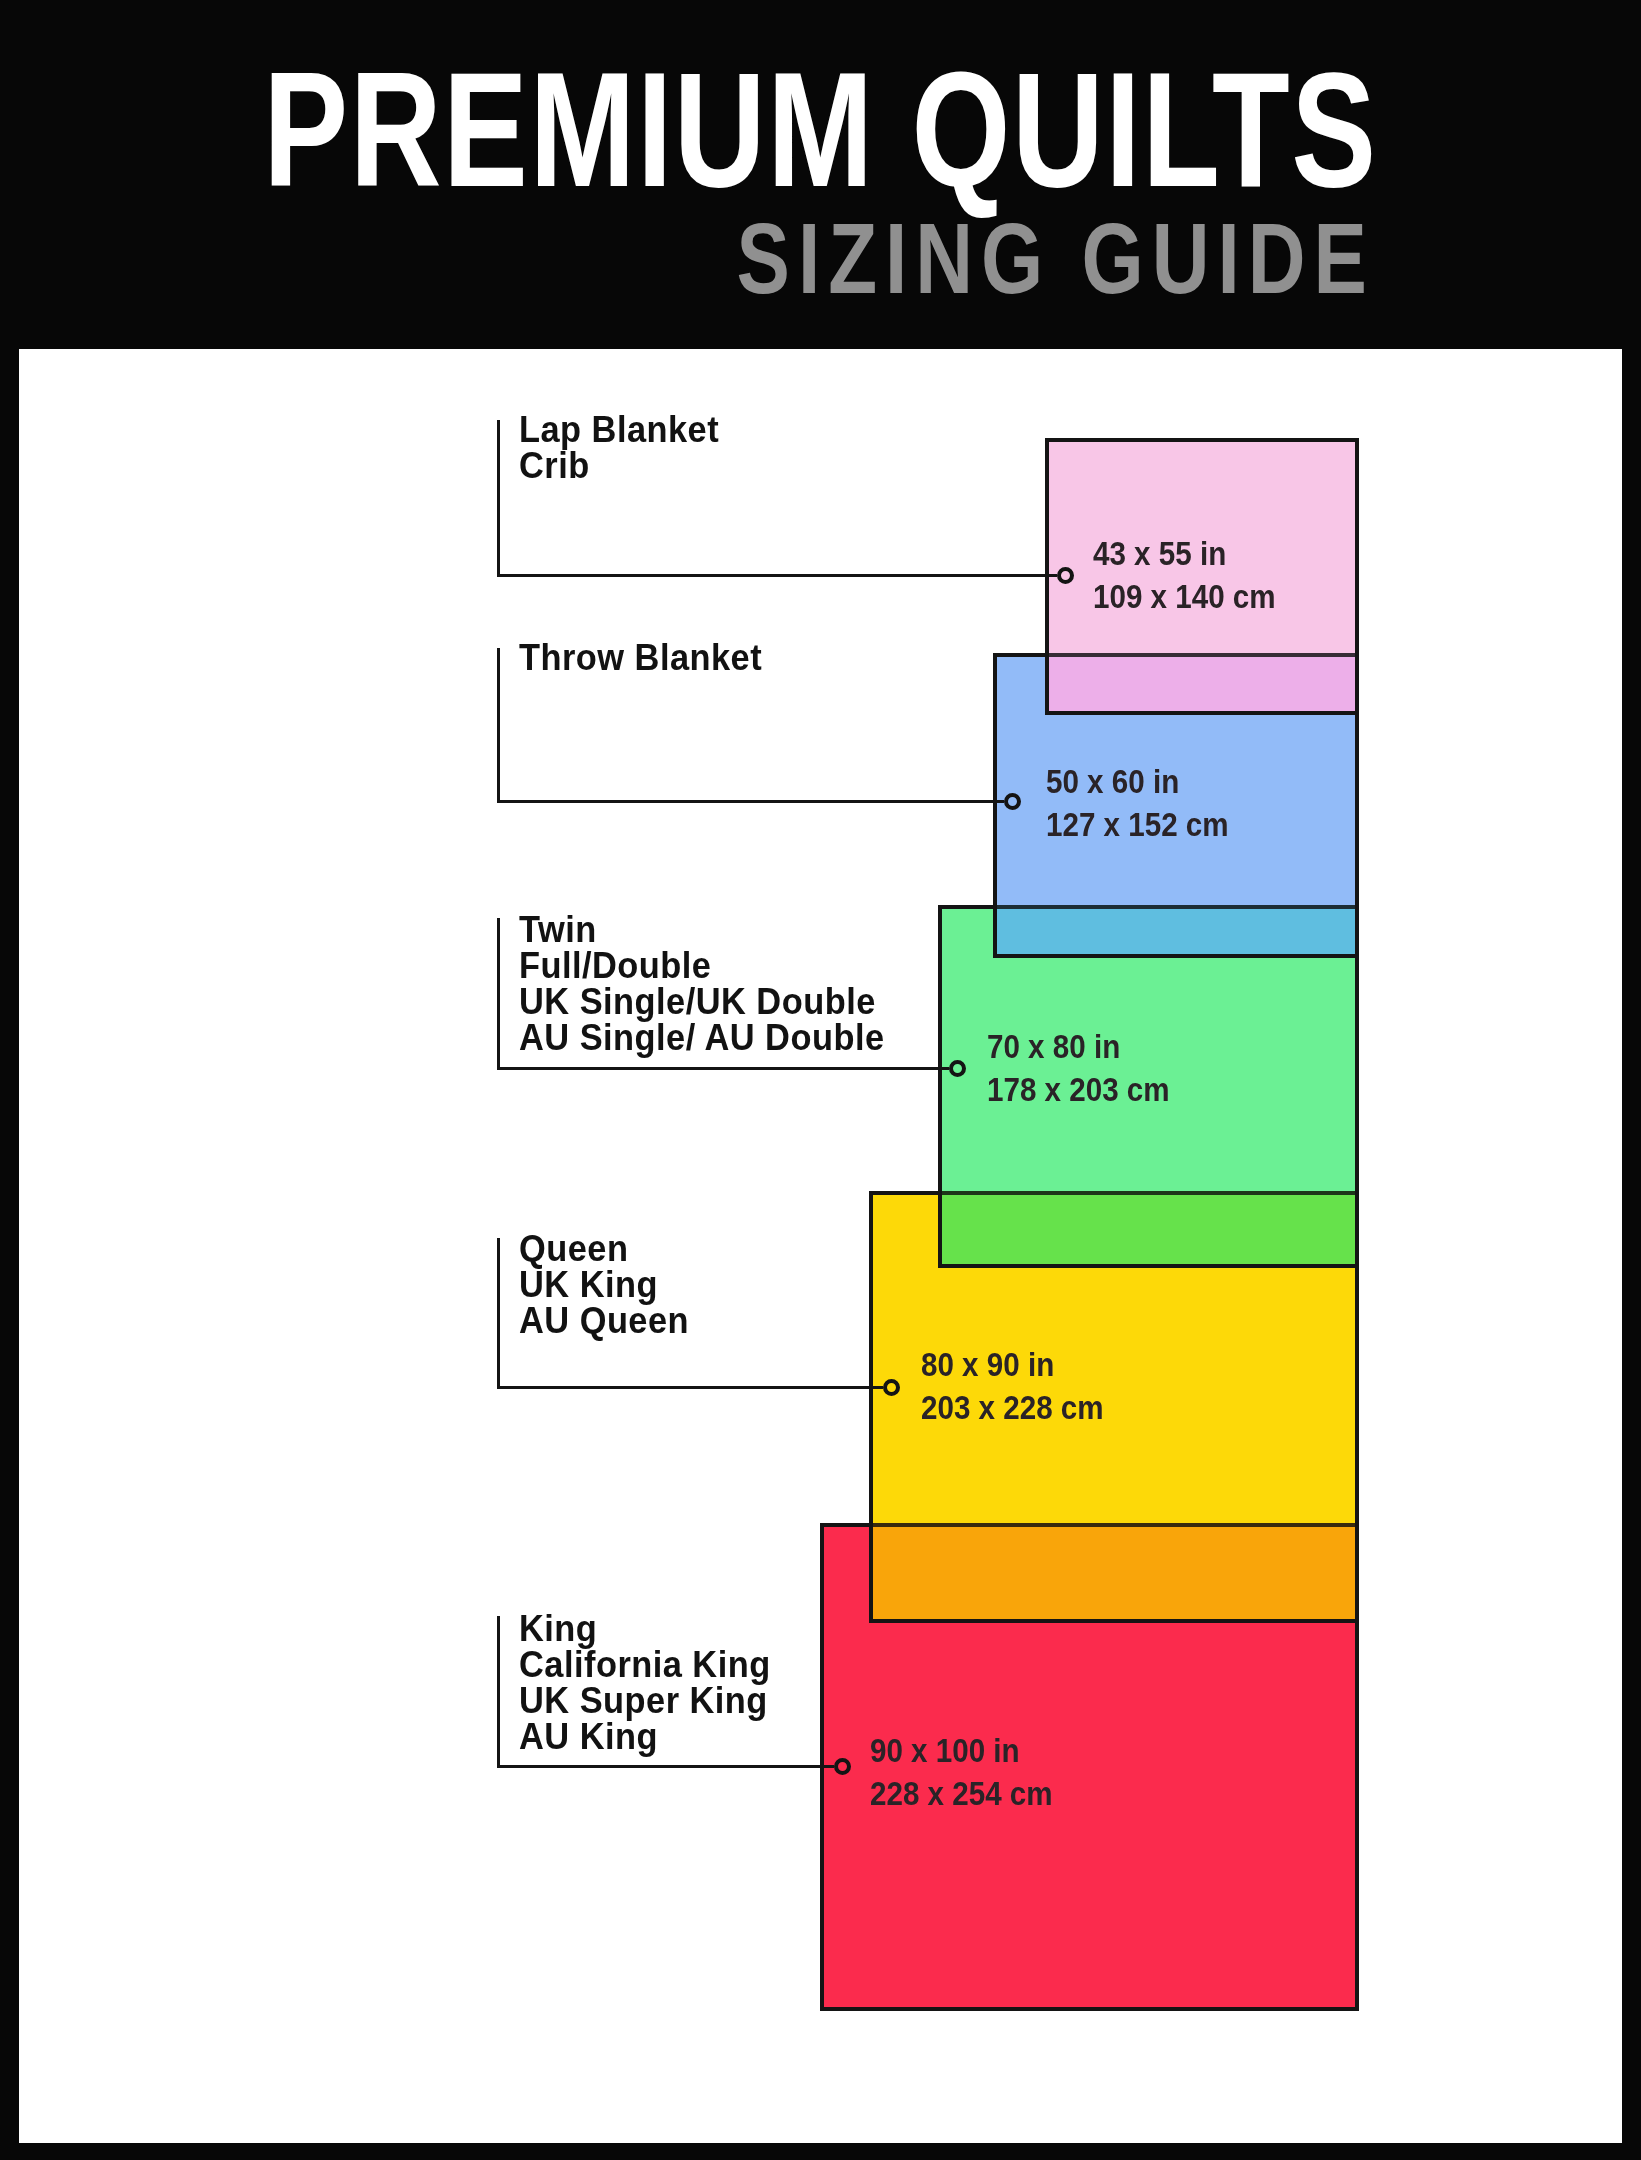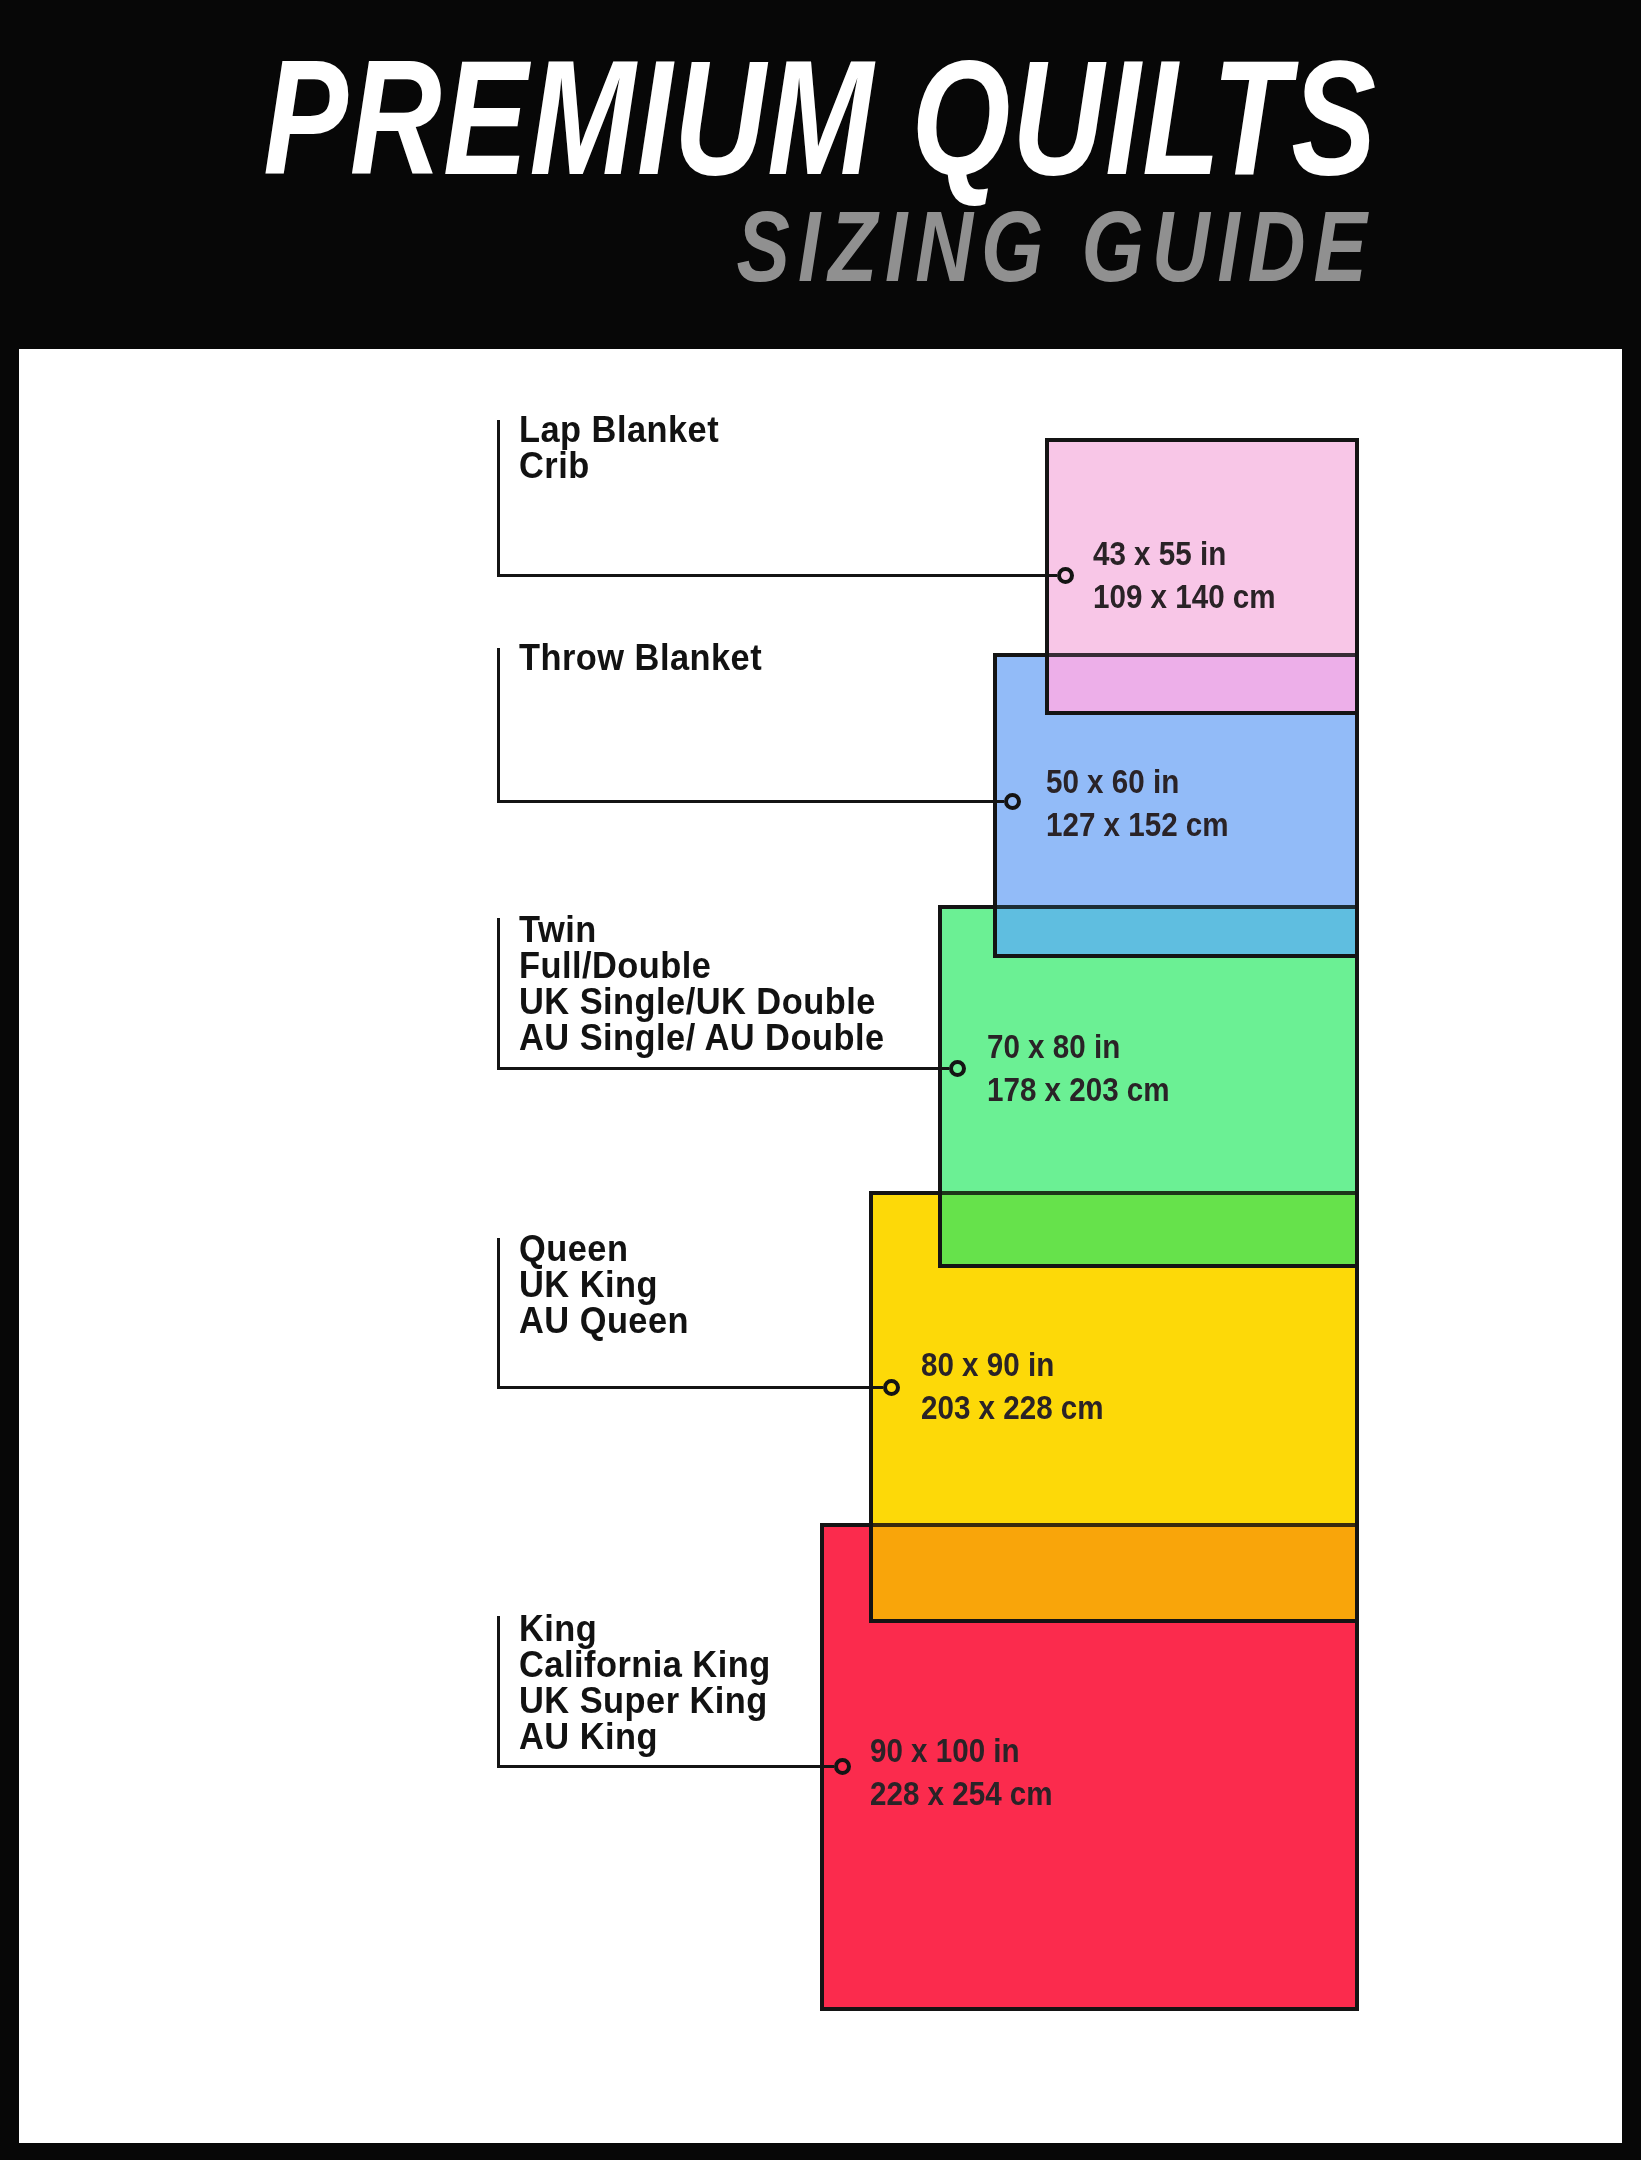--- a/index.html
+++ b/index.html
@@ -4,21 +4,21 @@
 <style>
   * { margin: 0; padding: 0; box-sizing: border-box; }
   html, body { width: 1641px; height: 2160px; }
   body {
     position: relative;
     font-family: "Liberation Sans", sans-serif;
     background: #070707;
     overflow: hidden;
   }
   
-  .header { position: absolute; left: 0; top: 0; width: 1641px; height: 349px; font-style: italic; }
+  .header { position: absolute; left: 0; top: 12px; width: 1641px; height: 349px; }
   .title {
     position: absolute;
     left: 0; right: 0; top: 36px;
     text-align: center;
     font-size: 163px;
     font-weight: 700;
     letter-spacing: 2px;
     color: #ffffff;
     transform: scaleX(0.78);
     transform-origin: 50% 50%;

